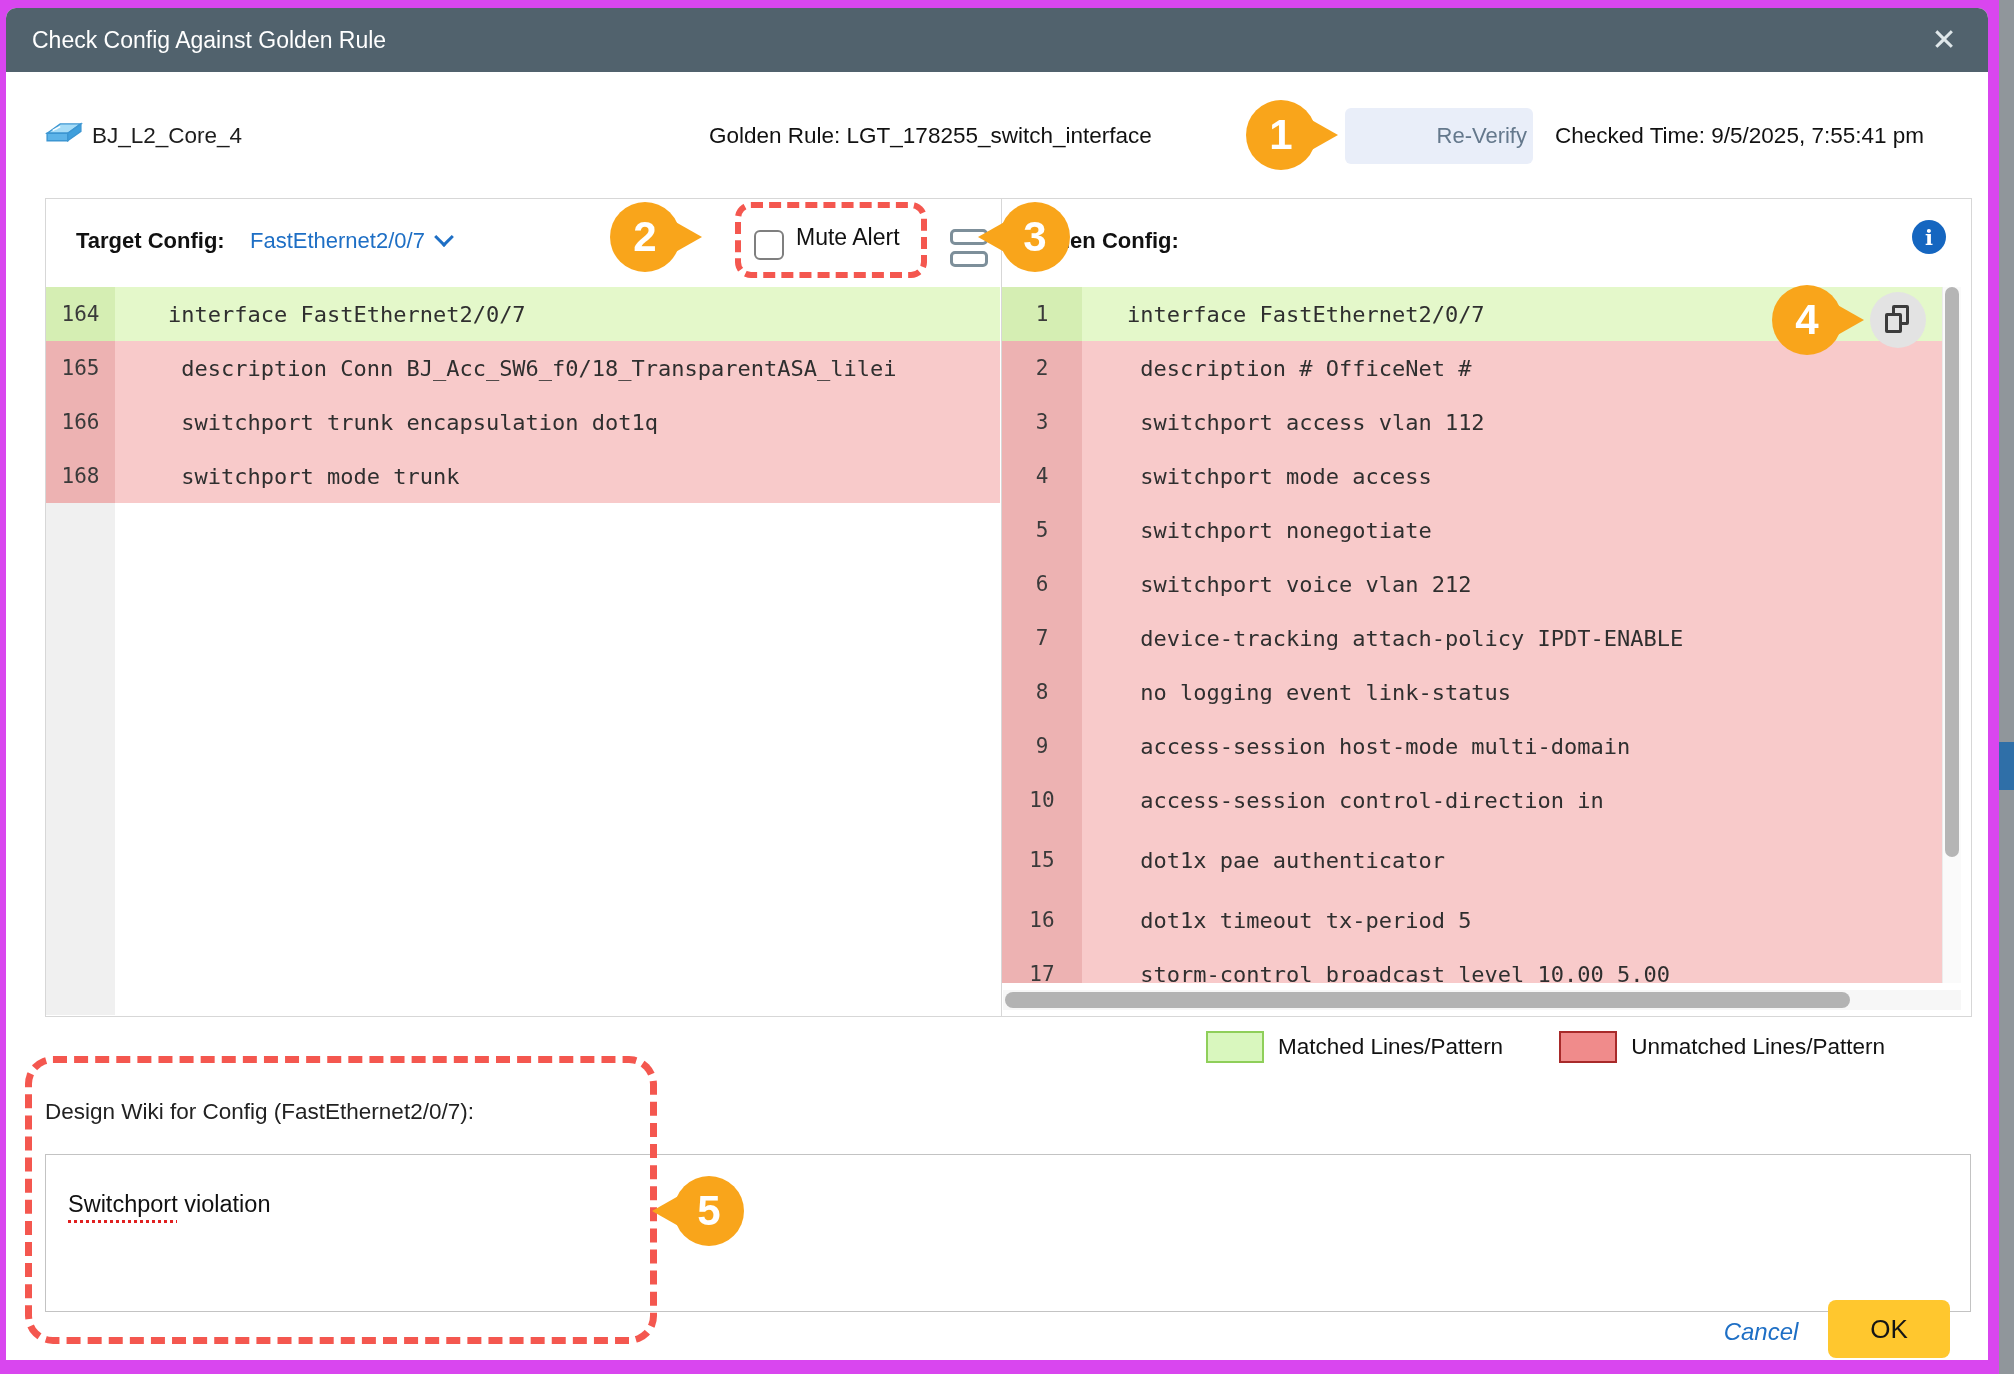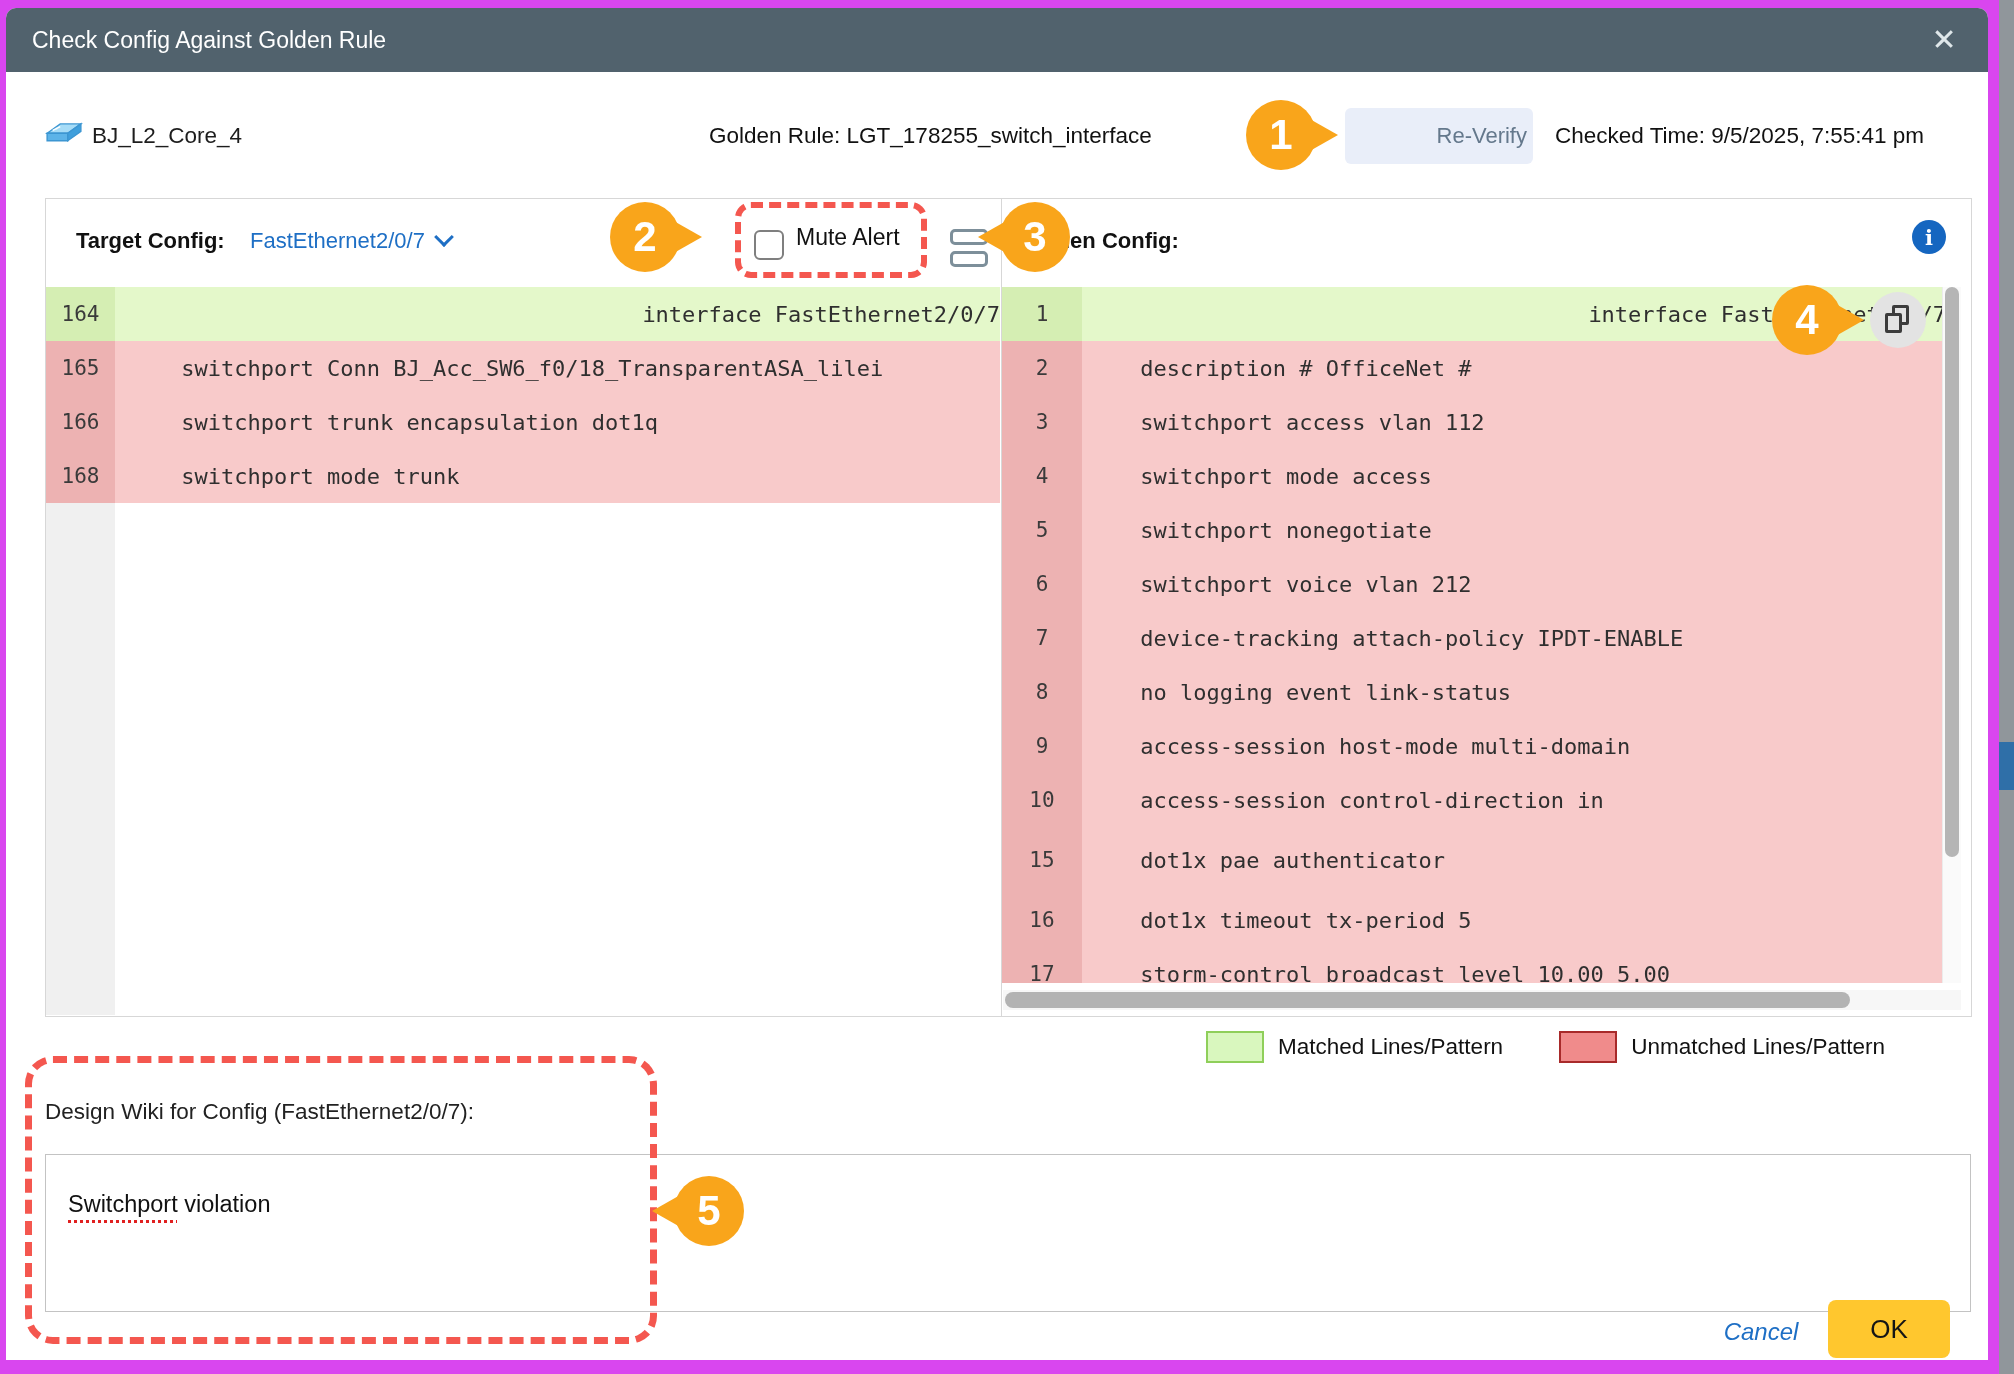--- a/index.html
+++ b/index.html
@@ -54,21 +54,21 @@
   .right-rows{position:absolute;left:996px;top:279px;width:944px;height:696px;overflow:hidden;}
   .code-row{display:flex;height:54px;align-items:center;font-family:"DejaVu Sans Mono",monospace;
             font-size:22px;color:#2f2f2f;}
   .code-row.gap{height:66px;}
   .code-row .ln{flex:none;height:100%;display:flex;align-items:center;justify-content:center;font-size:21px;color:#3a3a3a;}
   .left-rows .ln{width:69px;}
   .right-rows .ln{width:80px;}
   .code-row .ct{white-space:pre;}
   .left-rows .ct{padding-left:53px;}
   .right-rows .ct{padding-left:45px;}
-  .code-row.matched{background:var(--matched-bg,#e4f8ca);justify-content:space-between;}
+  .code-row.matched{background:var(--matched-bg,#e4f8ca);}
   .code-row.matched .ln{background:var(--matched-gutter,#d5eeb3);}
   .code-row.unmatched{background:var(--unmatched-bg,#f8caca);}
   .code-row.unmatched .ln{background:var(--unmatched-gutter,#edb2b2);}
 
   
   .vscroll{position:absolute;left:1936px;top:279px;width:18px;height:696px;background:#fafafa;
            border-left:1px solid #ececec;cursor:pointer;}
   .vscroll .thumb{position:absolute;left:2px;top:0;width:14px;height:570px;background:#b5b5b5;border-radius:7px;}
   .hscroll{position:absolute;left:997px;top:982px;width:958px;height:20px;background:#f7f7f7;cursor:pointer;}
   .hscroll .thumb{position:absolute;left:2px;top:2px;width:845px;height:16px;background:#b3b3b3;border-radius:8px;}
@@ -162,21 +162,21 @@
     <div class="info-icon">i</div>
 
     <div class="gutter-fill-left"></div>
     <div class="left-rows" id="left-rows">
         <div class="code-row matched">
           <span class="ln">164</span>
           <span class="ct">interface FastEthernet2/0/7</span>
         </div>
         <div class="code-row unmatched">
           <span class="ln">165</span>
-          <span class="ct"> switchport Conn BJ_Acc_SW6_f0/18_TransparentASA_lilei</span>
+          <span class="ct"> description Conn BJ_Acc_SW6_f0/18_TransparentASA_lilei</span>
         </div>
         <div class="code-row unmatched">
           <span class="ln">166</span>
           <span class="ct"> switchport trunk encapsulation dot1q</span>
         </div>
         <div class="code-row unmatched">
           <span class="ln">168</span>
           <span class="ct"> switchport mode trunk</span>
         </div>
       </div>

